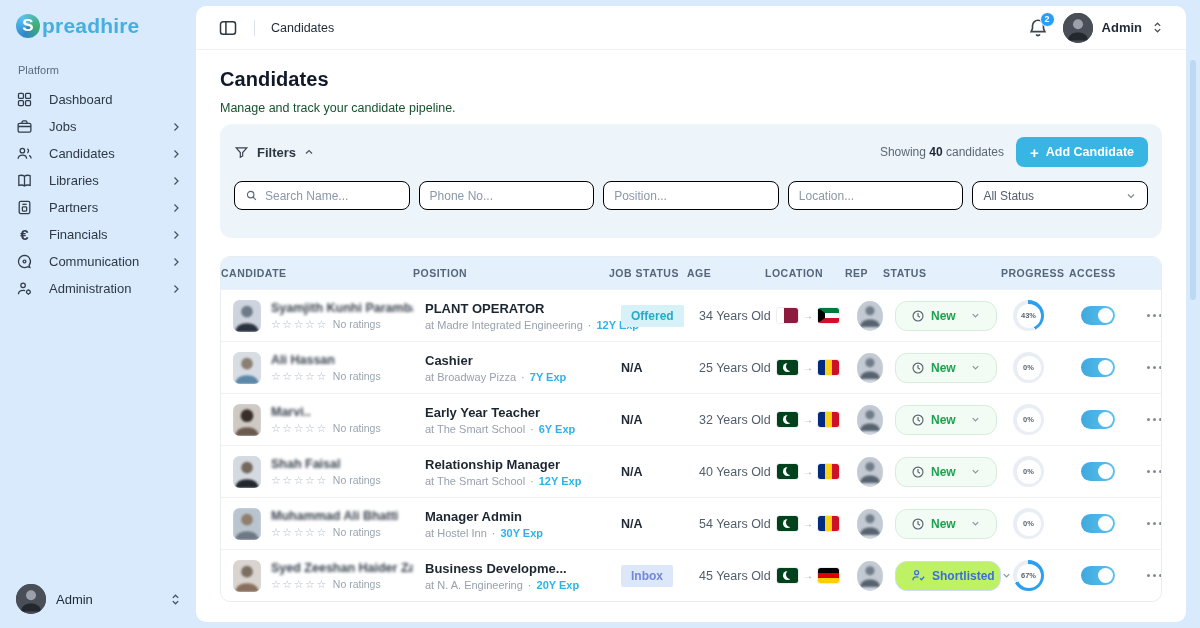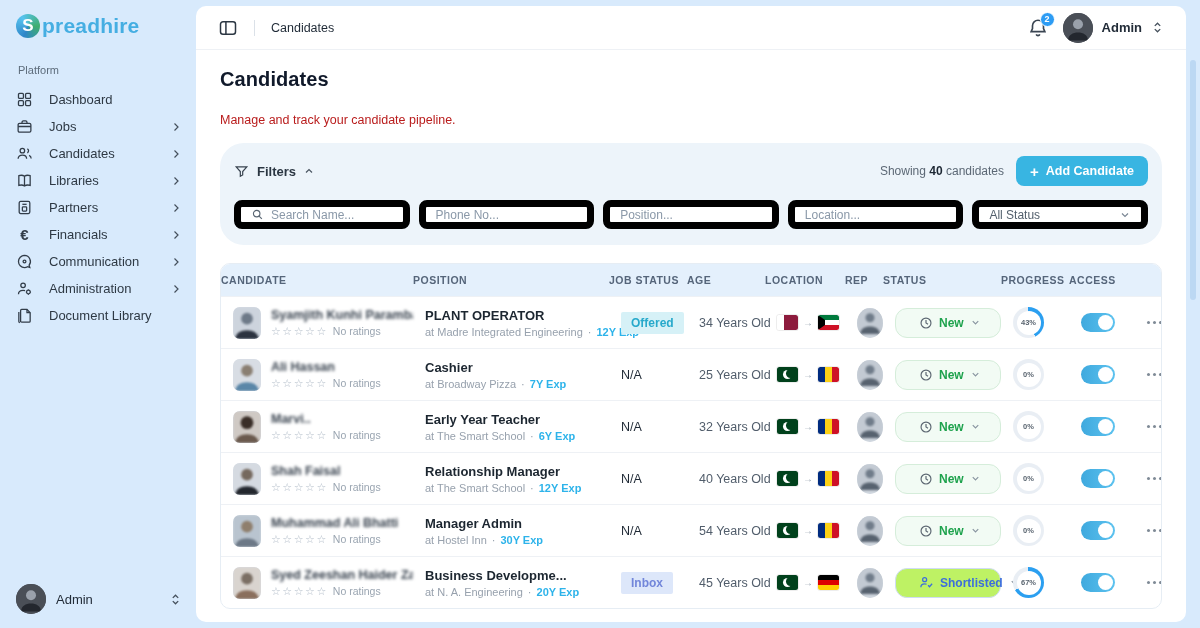--- a/index.html
+++ b/index.html
@@ -36,36 +36,36 @@
   .tb-crumb { font-size:12.5px; color:#1f2a36; font-weight:500; }
   .tb-right { margin-left:auto; display:flex; align-items:center; gap:14px; }
   .bell-wrap { position:relative; width:22px; height:22px; color:#3a4552; cursor:pointer; }
   .bell-badge { position:absolute; top:-5px; right:-6px; min-width:15px; height:15px; border-radius:8px; background:#2d9cf4;
     color:#fff; font-size:9px; font-weight:700; display:flex; align-items:center; justify-content:center; border:1.5px solid #fff; }
   .tb-user { display:flex; align-items:center; gap:9px; cursor:pointer; }
   .tb-user .uname { font-size:13px; font-weight:600; color:#222c38; }
 
   .content { padding:18px 24px 0 24px; }
   .page-title { font-size:20px; font-weight:800; color:#10192a; letter-spacing:.1px; }
-  .page-sub { font-size:12.5px; color:#b91c1c; margin-top:22px; }
+  .page-sub { font-size:12.5px; color:#14532d; margin-top:10px; }
 
   
-  .filters-card { margin-top:16px; background:#edf4fa; border-radius:24px; padding:13px 14px 16px 14px; }
+  .filters-card { margin-top:9px; background:#edf4fa; border-radius:12px; padding:13px 14px 28px 14px; }
   .filters-top { display:flex; align-items:center; }
   .f-funnel { width:15px; height:15px; color:#38434f; display:flex; }
   .f-label { font-size:13px; font-weight:600; color:#2b3642; margin:0 7px 0 8px; }
   .f-chevup { width:12px; height:12px; color:#4a5561; display:flex; cursor:pointer; }
   .f-right { margin-left:auto; display:flex; align-items:center; gap:12px; }
   .f-showing { font-size:12px; color:#5c6875; }
   .f-showing b { color:#1d2733; }
   .add-btn { height:30px; padding:0 14px; border:none; border-radius:8px; background:#38b5e2; color:#fff;
     font-family:inherit; font-size:12.5px; font-weight:600; display:flex; align-items:center; gap:7px; cursor:pointer; }
   .add-btn .plus { font-size:15px; font-weight:600; line-height:1; }
   .filters-inputs { display:flex; gap:9px; margin-top:14px; }
-  .f-field { flex:1; height:29px; background:#fff; border:7px solid #000000; border-radius:8px;
+  .f-field { flex:1; height:29px; background:#fff; border:1px solid #000000; border-radius:8px;
     display:flex; align-items:center; padding:0 10px; gap:7px; }
   .f-field input { border:none; outline:none; background:transparent; font-family:inherit; font-size:12px; color:#44505d; width:100%; }
   .f-field input::placeholder { color:#8a98a8; }
   .f-search-ic { width:13px; height:13px; color:#5a6673; display:flex; flex:none; }
   .f-select { justify-content:space-between; cursor:pointer; }
   .f-select .sel-val { font-size:12px; color:#53606d; }
   .f-select .sel-chev { width:12px; height:12px; color:#7b8794; display:flex; }
 
   
   .table-card { margin-top:18px; border:1px solid #e6edf4; border-radius:10px; overflow:hidden; background:#fff; }
@@ -86,41 +86,41 @@
   .noratings { font-size:10.5px; color:#9aa5b1; white-space:nowrap; }
 
   .c-pos { flex-direction:column; align-items:flex-start; justify-content:center; gap:3px; }
   .ptitle { font-size:13px; font-weight:700; color:#1c2630; white-space:nowrap; overflow:hidden; max-width:184px; }
   .psub { font-size:11px; color:#97a1ad; white-space:nowrap; display:flex; gap:5px; align-items:center; }
   .pexp { color:#2db3ea; font-weight:600; cursor:pointer; }
 
   .jbadge { font-size:12px; font-weight:600; padding:4px 10px; border-radius:2px; }
   .jbadge[data-badge="Offered"] { background:#d6f1f7; color:#27a9cb; }
   .jbadge[data-badge="Inbox"]   { background:#dde7fa; color:#7286da; }
-  .jbadge[data-badge="N/A"]     { background:none; color:#1f2935; font-weight:400; font-size:12.5px; padding:0; }
+  .jbadge[data-badge="N/A"]     { background:none; color:#1f2935; font-weight:700; font-size:12.5px; padding:0; }
 
   .c-age { font-size:12.5px; color:#515d6b; white-space:nowrap; }
 
   .flag { width:21px; height:15px; border-radius:2.5px; display:inline-block; position:relative; overflow:hidden;
     box-shadow:0 0 0 1px rgba(0,0,0,.07); flex:none; }
   .flag[data-flag="qa"] { background:linear-gradient(90deg,#fff 0 32%,#8d1b3d 32%); }
   .flag[data-flag="kw"] { background:linear-gradient(180deg,#007a3d 0 33.4%,#fff 33.4% 66.7%,#ce1126 66.7%); }
   .flag[data-flag="kw"]::before { content:""; position:absolute; left:0; top:0; bottom:0; width:7px; background:#000;
     clip-path:polygon(0 0,100% 34%,100% 66%,0 100%); }
   .flag[data-flag="pk"] { background:#01411c; }
   .flag[data-flag="pk"]::before { content:""; position:absolute; width:9px; height:9px; border-radius:50%; background:#fff; left:6px; top:3px; }
   .flag[data-flag="pk"]::after  { content:""; position:absolute; width:9px; height:9px; border-radius:50%; background:#01411c; left:8.5px; top:2px; }
   .flag[data-flag="ro"] { background:linear-gradient(90deg,#002b7f 0 33.4%,#fcd116 33.4% 66.7%,#ce1126 66.7%); }
   .flag[data-flag="de"] { background:linear-gradient(180deg,#000 0 33.4%,#dd0000 33.4% 66.7%,#ffce00 66.7%); }
   .farrow { font-size:10px; color:#9aa5b1; margin:0 5px; }
 
   .ravatar { width:30px; height:30px; border-radius:50%; background:#cfd6de; overflow:hidden; position:relative; }
   .ravatar svg { position:absolute; inset:0; filter:blur(1.3px); }
 
-  .spill { min-width:102px; height:30px; border-radius:12px; display:flex; align-items:center; gap:6px; padding:0 23px; cursor:pointer; }
+  .spill { min-width:102px; height:30px; border-radius:12px; display:flex; align-items:center; gap:6px; padding:0 15px; cursor:pointer; }
   .spill[data-status="new"] { background:#f2fbf4; border:1px solid #d5edda; }
   .spill[data-status="new"] .slabel { color:#1ea24d; }
   .spill[data-status="shortlisted"] { background:#bef264; border:1px solid #cfdcf5; }
   .spill[data-status="shortlisted"] .slabel { color:#3c6edb; }
   .spill .sicon-clock { width:14px; height:14px; color:#5b6671; display:flex; flex:none; }
   .spill .sicon-person { width:15px; height:15px; color:#3c6edb; display:flex; flex:none; }
   .spill .slabel { font-size:12px; font-weight:700; flex:1; white-space:nowrap; }
   .spill .schev { width:11px; height:11px; color:#8a95a1; display:flex; flex:none; }
 
   .ring { width:31px; height:31px; border-radius:50%; position:relative;
@@ -242,29 +242,20 @@
           <circle cx="17.5" cy="17" r="2.6"></circle>
           <path d="M17.5 13.3v1.1M17.5 19.6v1.1M21.2 17h-1.1M15 17h-1.1"></path>
         </svg>
       </span>
     <span class="slabel">Administration</span>
     <span class="schev-r">
         <svg viewBox="0 0 24 24" fill="none" stroke="currentColor" stroke-width="2.4">
           <path d="M9 5l7 7-7 7"></path>
         </svg>
       </span>
-  </div>
-  <div class="side-item">
-    <span class="sicon">
-        <svg viewBox="0 0 24 24" fill="none" stroke="currentColor" stroke-width="1.8">
-          <path d="M8 3.5h7.5L20 8v12a1.5 1.5 0 01-1.5 1.5H8A1.5 1.5 0 016.5 20V5A1.5 1.5 0 018 3.5z"></path>
-          <path d="M15.5 3.5V8H20M4 7v13.5A1.5 1.5 0 005.5 22"></path>
-        </svg>
-      </span>
-    <span class="slabel">Document Library</span>
   </div>
 
   <div class="side-foot">
     <div class="avatar av30">
       <svg viewBox="0 0 24 24">
           <rect width="24" height="24" fill="#4a4f57"></rect>
           <circle cx="12" cy="9" r="4" fill="#9aa1ab"></circle>
           <path d="M4 22c0-4.5 4-6.5 8-6.5s8 2 8 6.5" fill="#23272e"></path>
         </svg>
     </div>

